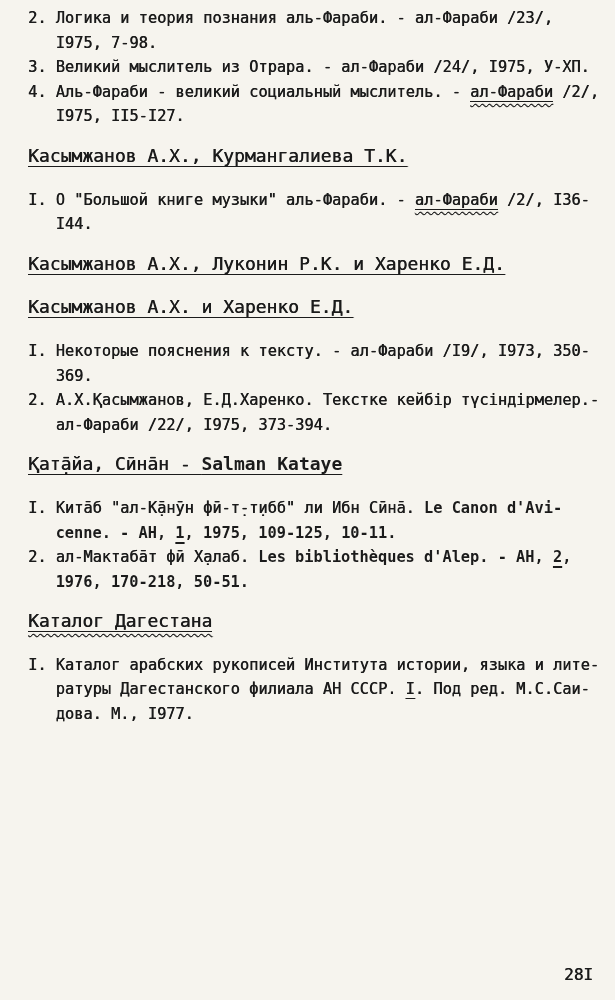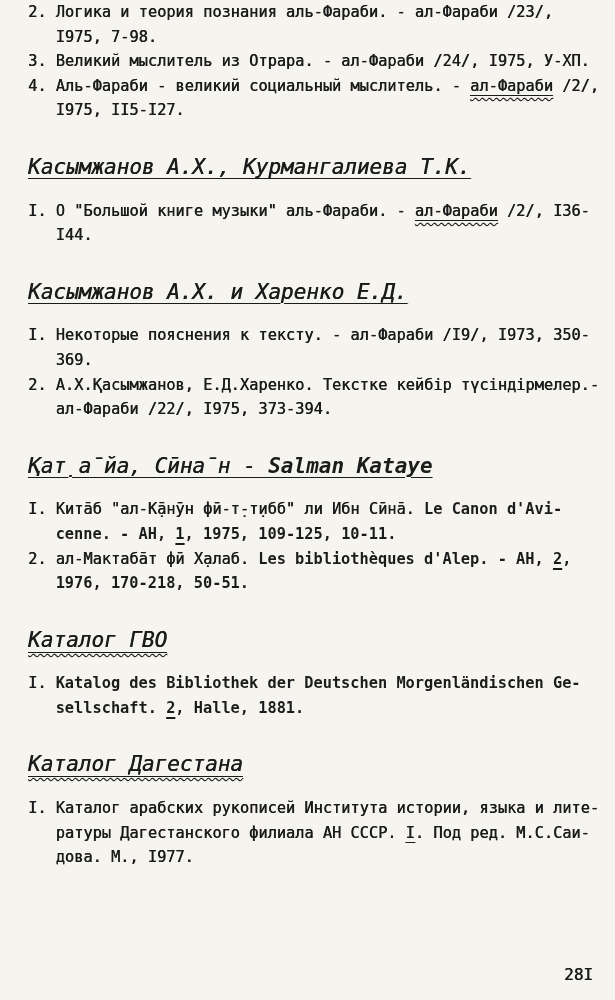--- a/index.html
+++ b/index.html
@@ -6,27 +6,26 @@
   body {
     width: 615px; height: 1000px;
     background: #f6f4ee;
     color: #1b1b1b;
     font-family: "DejaVu Sans Mono", "Liberation Mono", monospace;
     font-size: 15.3px;
     line-height: 24.6px;
     position: relative;
     overflow: hidden;
   }
-  .main { padding: 0 0 0 28px; width: 62.5ch; }
+  .main { padding: 6px 0 0 28px; width: 62.5ch; }
   .section { margin: 0; }
   .heading {
-    margin: 32px 0 19px 0;
-    font-size: 21px; font-weight: normal;
+    margin: 15px 0 19px 0;
+    font-size: 18px; font-weight: normal;
     text-shadow: 0.45px 0 0 currentColor;
-    font-style: italic;
   }
   .heading .seg {
     text-decoration: underline;
     text-decoration-thickness: 1.4px;
     text-underline-offset: 4px;
   }
   .heading.wavy .seg {
     text-decoration: underline;
     text-decoration-style: wavy;
     text-decoration-thickness: 1px;
@@ -71,38 +70,35 @@
     <p class="entry"><span class="num">3.</span><span class="seg">Великий мыслитель из Отрара. - ал-Фараби /24/, I975, У-ХП.</span></p>
     <p class="entry"><span class="num">4.</span><span class="seg">Аль-Фараби - великий социальный мыслитель. - </span><span class="seg m2">ал-Фараби</span><span class="seg"> /2/, I975, II5-I27.</span></p>
   </div>
 
   <div class="section">
     <h2 class="heading"><span class="seg">Касымжанов А.Х., Курмангалиева Т.К.</span></h2>
     <p class="entry"><span class="num">I.</span><span class="seg">О "Большой книге музыки" аль-Фараби. - </span><span class="seg m2">ал-Фараби</span><span class="seg"> /2/, I36-I44.</span></p>
   </div>
 
   <div class="section">
+    <h2 class="heading"><span class="seg">Касымжанов А.Х., Луконин Р.К. и Харенко Е.Д.</span></h2>
   </div>
 
   <div class="section">
     <h2 class="heading"><span class="seg">Касымжанов А.Х. и Харенко Е.Д.</span></h2>
     <p class="entry"><span class="num">I.</span><span class="seg">Некоторые пояснения к тексту. - ал-Фараби /I9/, I973, 350-369.</span></p>
     <p class="entry"><span class="num">2.</span><span class="seg">А.Х.Қасымжанов, Е.Д.Харенко. Текстке кейбір түсіндірмелер.- ал-Фараби /22/, I975, 373-394.</span></p>
   </div>
 
   <div class="section">
     <h2 class="heading"><span class="seg">Қат̣а̄йа, Сӣна̄н - </span><span class="seg lat">Salman Kataye</span></h2>
     <p class="entry"><span class="num">I.</span><span class="seg">Кита̄б "ал-К̣а̄нӯн фӣ-т̣-т̣ибб" ли Ибн Сӣна̄. </span><span class="seg lat">Le Canon d'Avi-cenne. - АН, </span><span class="seg lat u1">1</span><span class="seg lat">, 1975, 109-125, 10-11.</span></p>
     <p class="entry"><span class="num">2.</span><span class="seg">ал-Мактаба̄т фӣ Х̣алаб. </span><span class="seg lat">Les bibliothèques d'Alep. - АН, </span><span class="seg lat u1">2</span><span class="seg lat">, 1976, 170-218, 50-51.</span></p>
   </div>
 
-  <div class="section">
-    <h2 class="heading wavy"><span class="seg">Каталог ГВО</span></h2>
-    <p class="entry"><span class="num">I.</span><span class="seg lat">Katalog des Bibliothek der Deutschen Morgenländischen Ge-sellschaft. </span><span class="seg lat u1">2</span><span class="seg lat">, Halle, 1881.</span></p>
-  </div>
 
   <div class="section">
     <h2 class="heading wavy"><span class="seg">Каталог Дагестана</span></h2>
     <p class="entry"><span class="num">I.</span><span class="seg">Каталог арабских рукописей Института истории, языка и лите-ратуры Дагестанского филиала АН СССР. </span><span class="seg u1">I</span><span class="seg">. Под ред. М.С.Саи-дова. М., I977.</span></p>
   </div>
 
 </div>
 
 <div class="page-number">28I</div>
 

